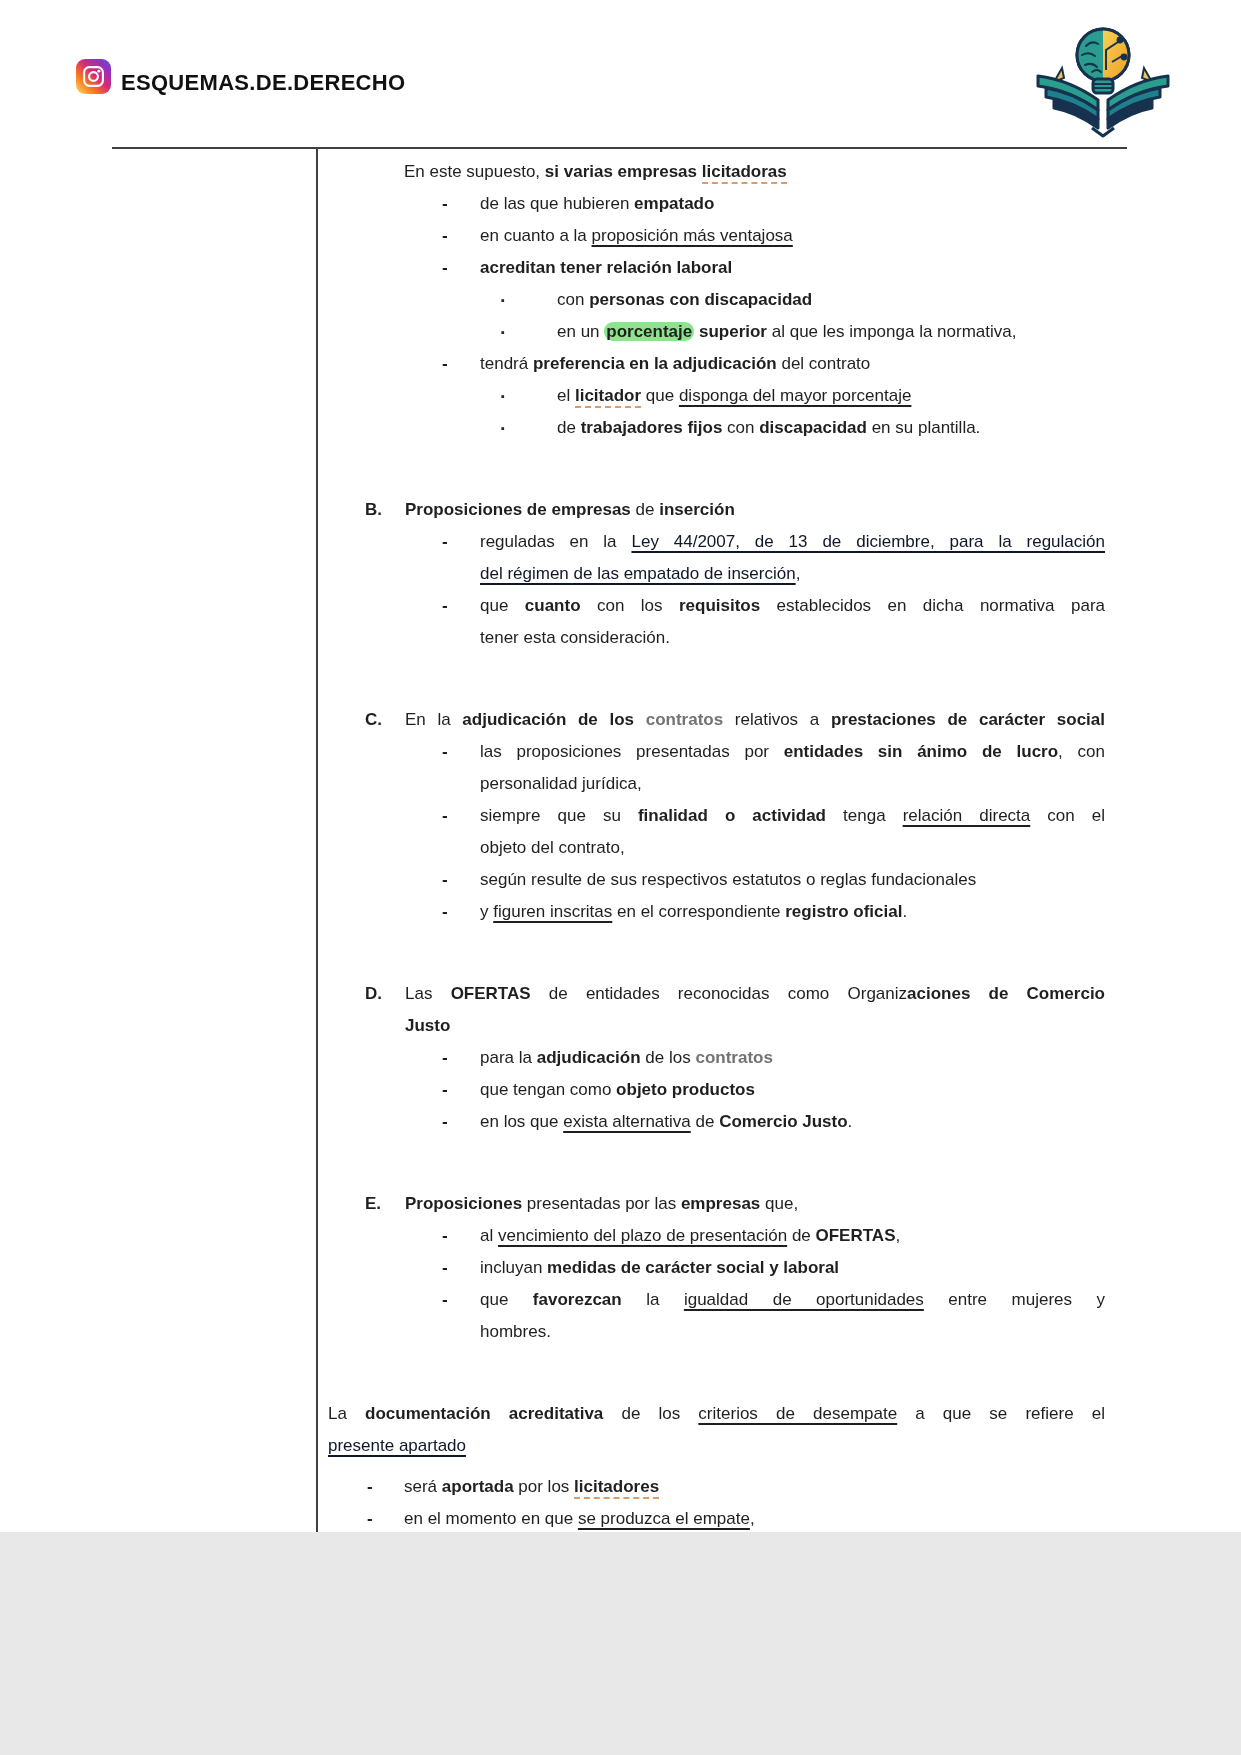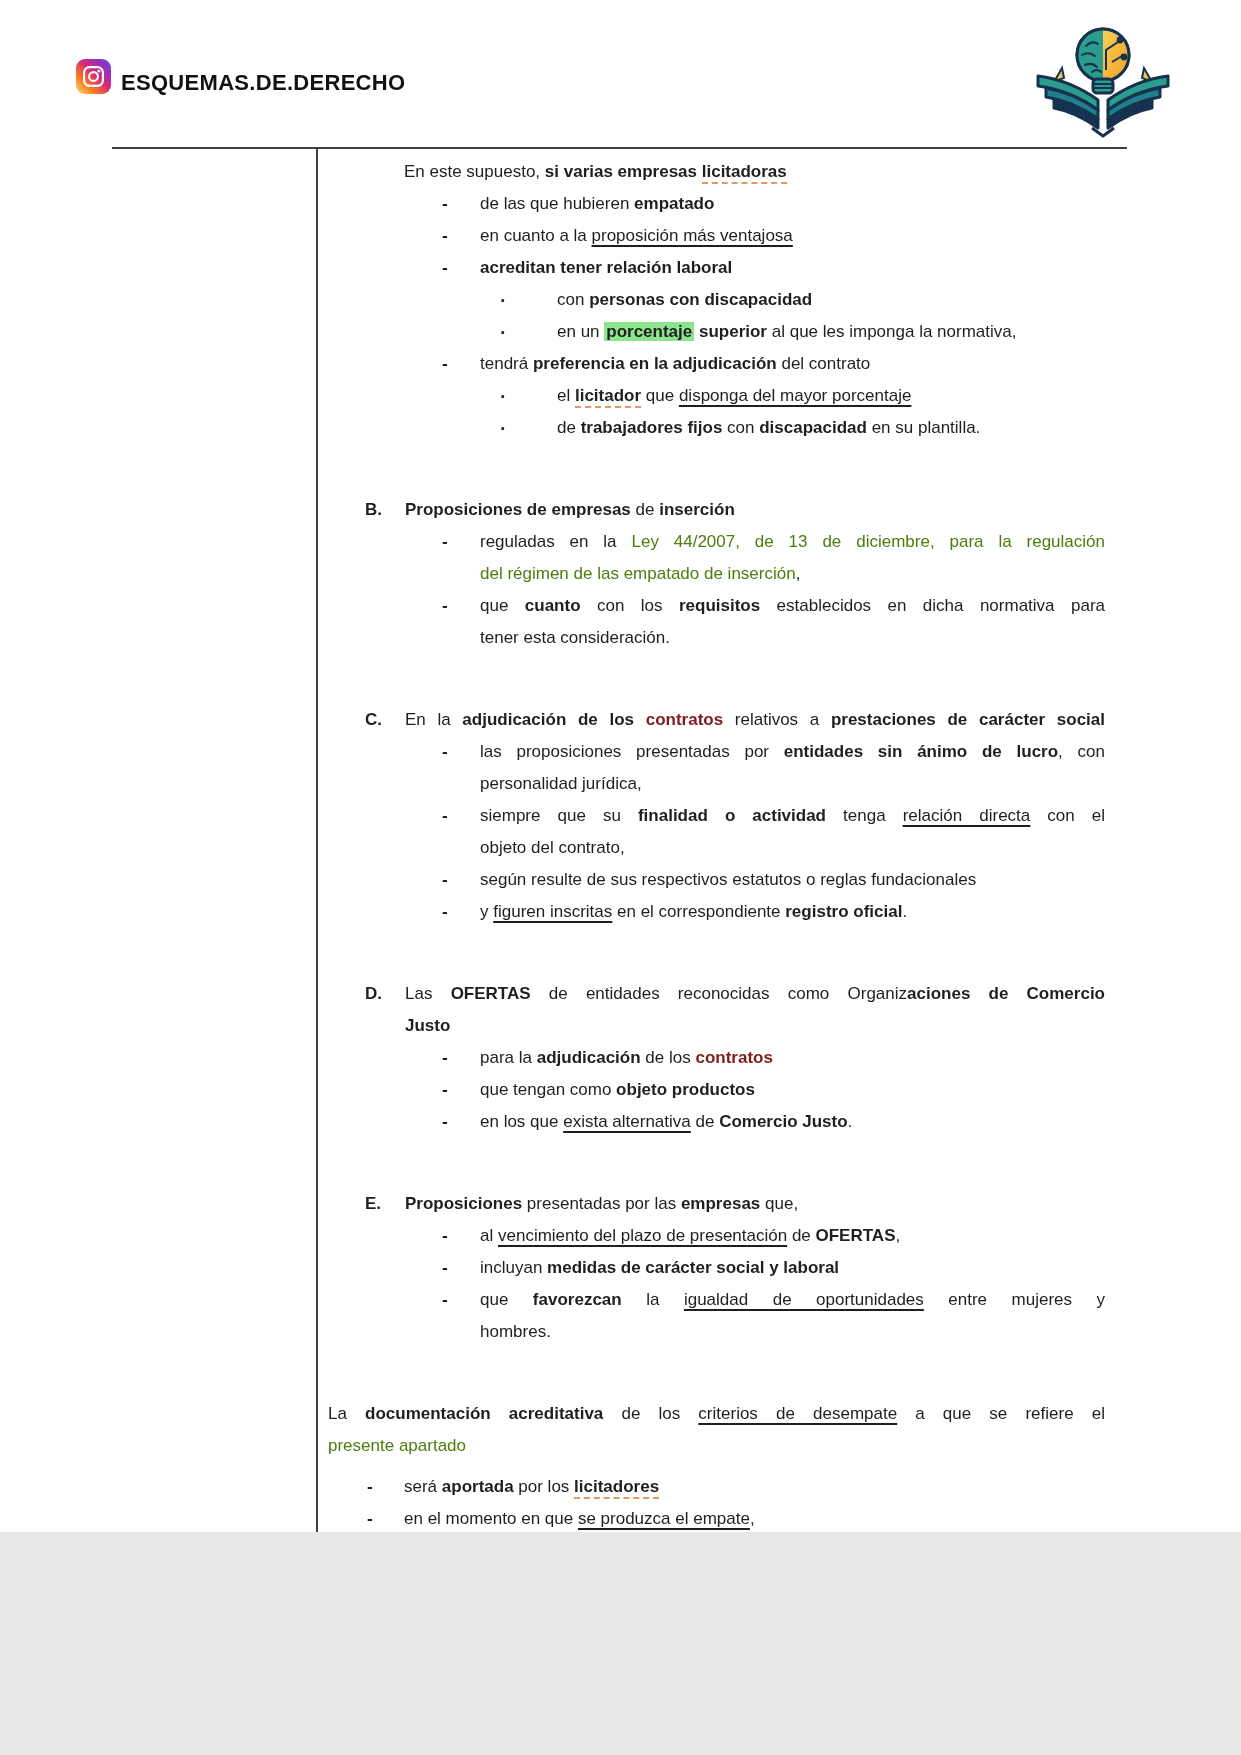--- a/index.html
+++ b/index.html
@@ -50,23 +50,23 @@
   .dash-row .marker{width:38px;flex:0 0 38px;font-weight:bold;}
   .sq-row{margin-left:173px;}
   .sq-row .marker{width:56px;flex:0 0 56px;font-size:11px;line-height:32px;}
   .fdash-row{margin-left:39px;}
   .fdash-row .marker{width:37px;flex:0 0 37px;font-weight:bold;}
   .fgap{height:9px;}
   
   .rb{font-weight:bold;}
   .ru{text-decoration:underline;text-decoration-thickness:1.5px;text-underline-offset:4px;}
   .rsp{font-weight:bold;border-bottom:2px dashed #e09a67;padding-bottom:1px;}
-  .rhl{font-weight:bold;background:#8ce58c;padding:0 2px;}
-  .rg{font-weight:bold;color:#7f1d1d;}
-  .rl{color:#4d7c0f;text-decoration-thickness:1.5px;text-underline-offset:4px;cursor:pointer;}
+  .rhl{font-weight:bold;background:#8ce58c;padding:0 2px;border-radius:9px;}
+  .rg{font-weight:bold;color:#737373;}
+  .rl{color:#0f172a;text-decoration:underline;text-decoration-thickness:1.5px;text-underline-offset:4px;cursor:pointer;}
   
   .page-num{
     position:absolute;left:0;top:1648px;width:100%;
     text-align:left;font-size:18px;color:#1f1f1f;
   }
 </style>
 </head>
 <body>
 
 <div class="page">

